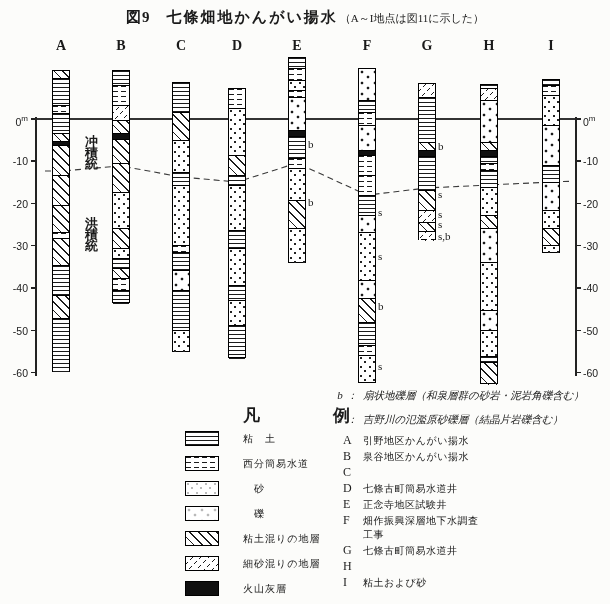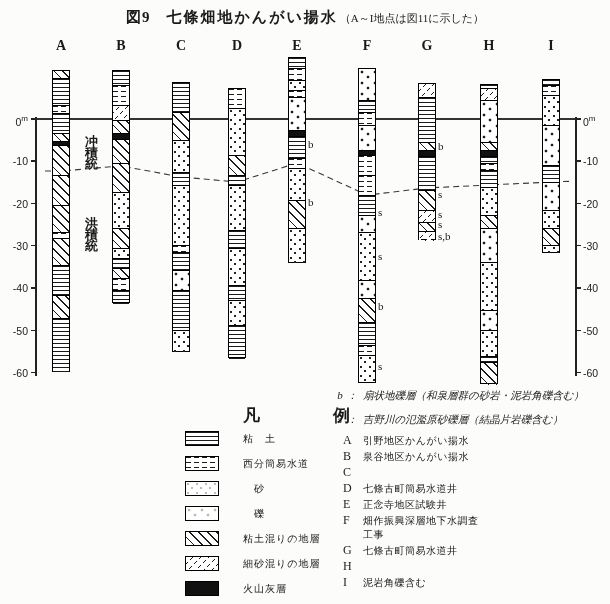--- a/index.html
+++ b/index.html
@@ -314,16 +314,16 @@
       </div>
       <div class="site">
         <div class="site-key">G</div>
         <div class="site-label">七條古町簡易水道井</div>
       </div>
       <div class="site">
         <div class="site-key">H</div>
       </div>
       <div class="site">
         <div class="site-key">I</div>
-        <div class="site-label">泥岩角礫含む</div>
+        <div class="site-label">粘土および砂</div>
       </div>
     </div>
 </div>
 
 </body></html>

